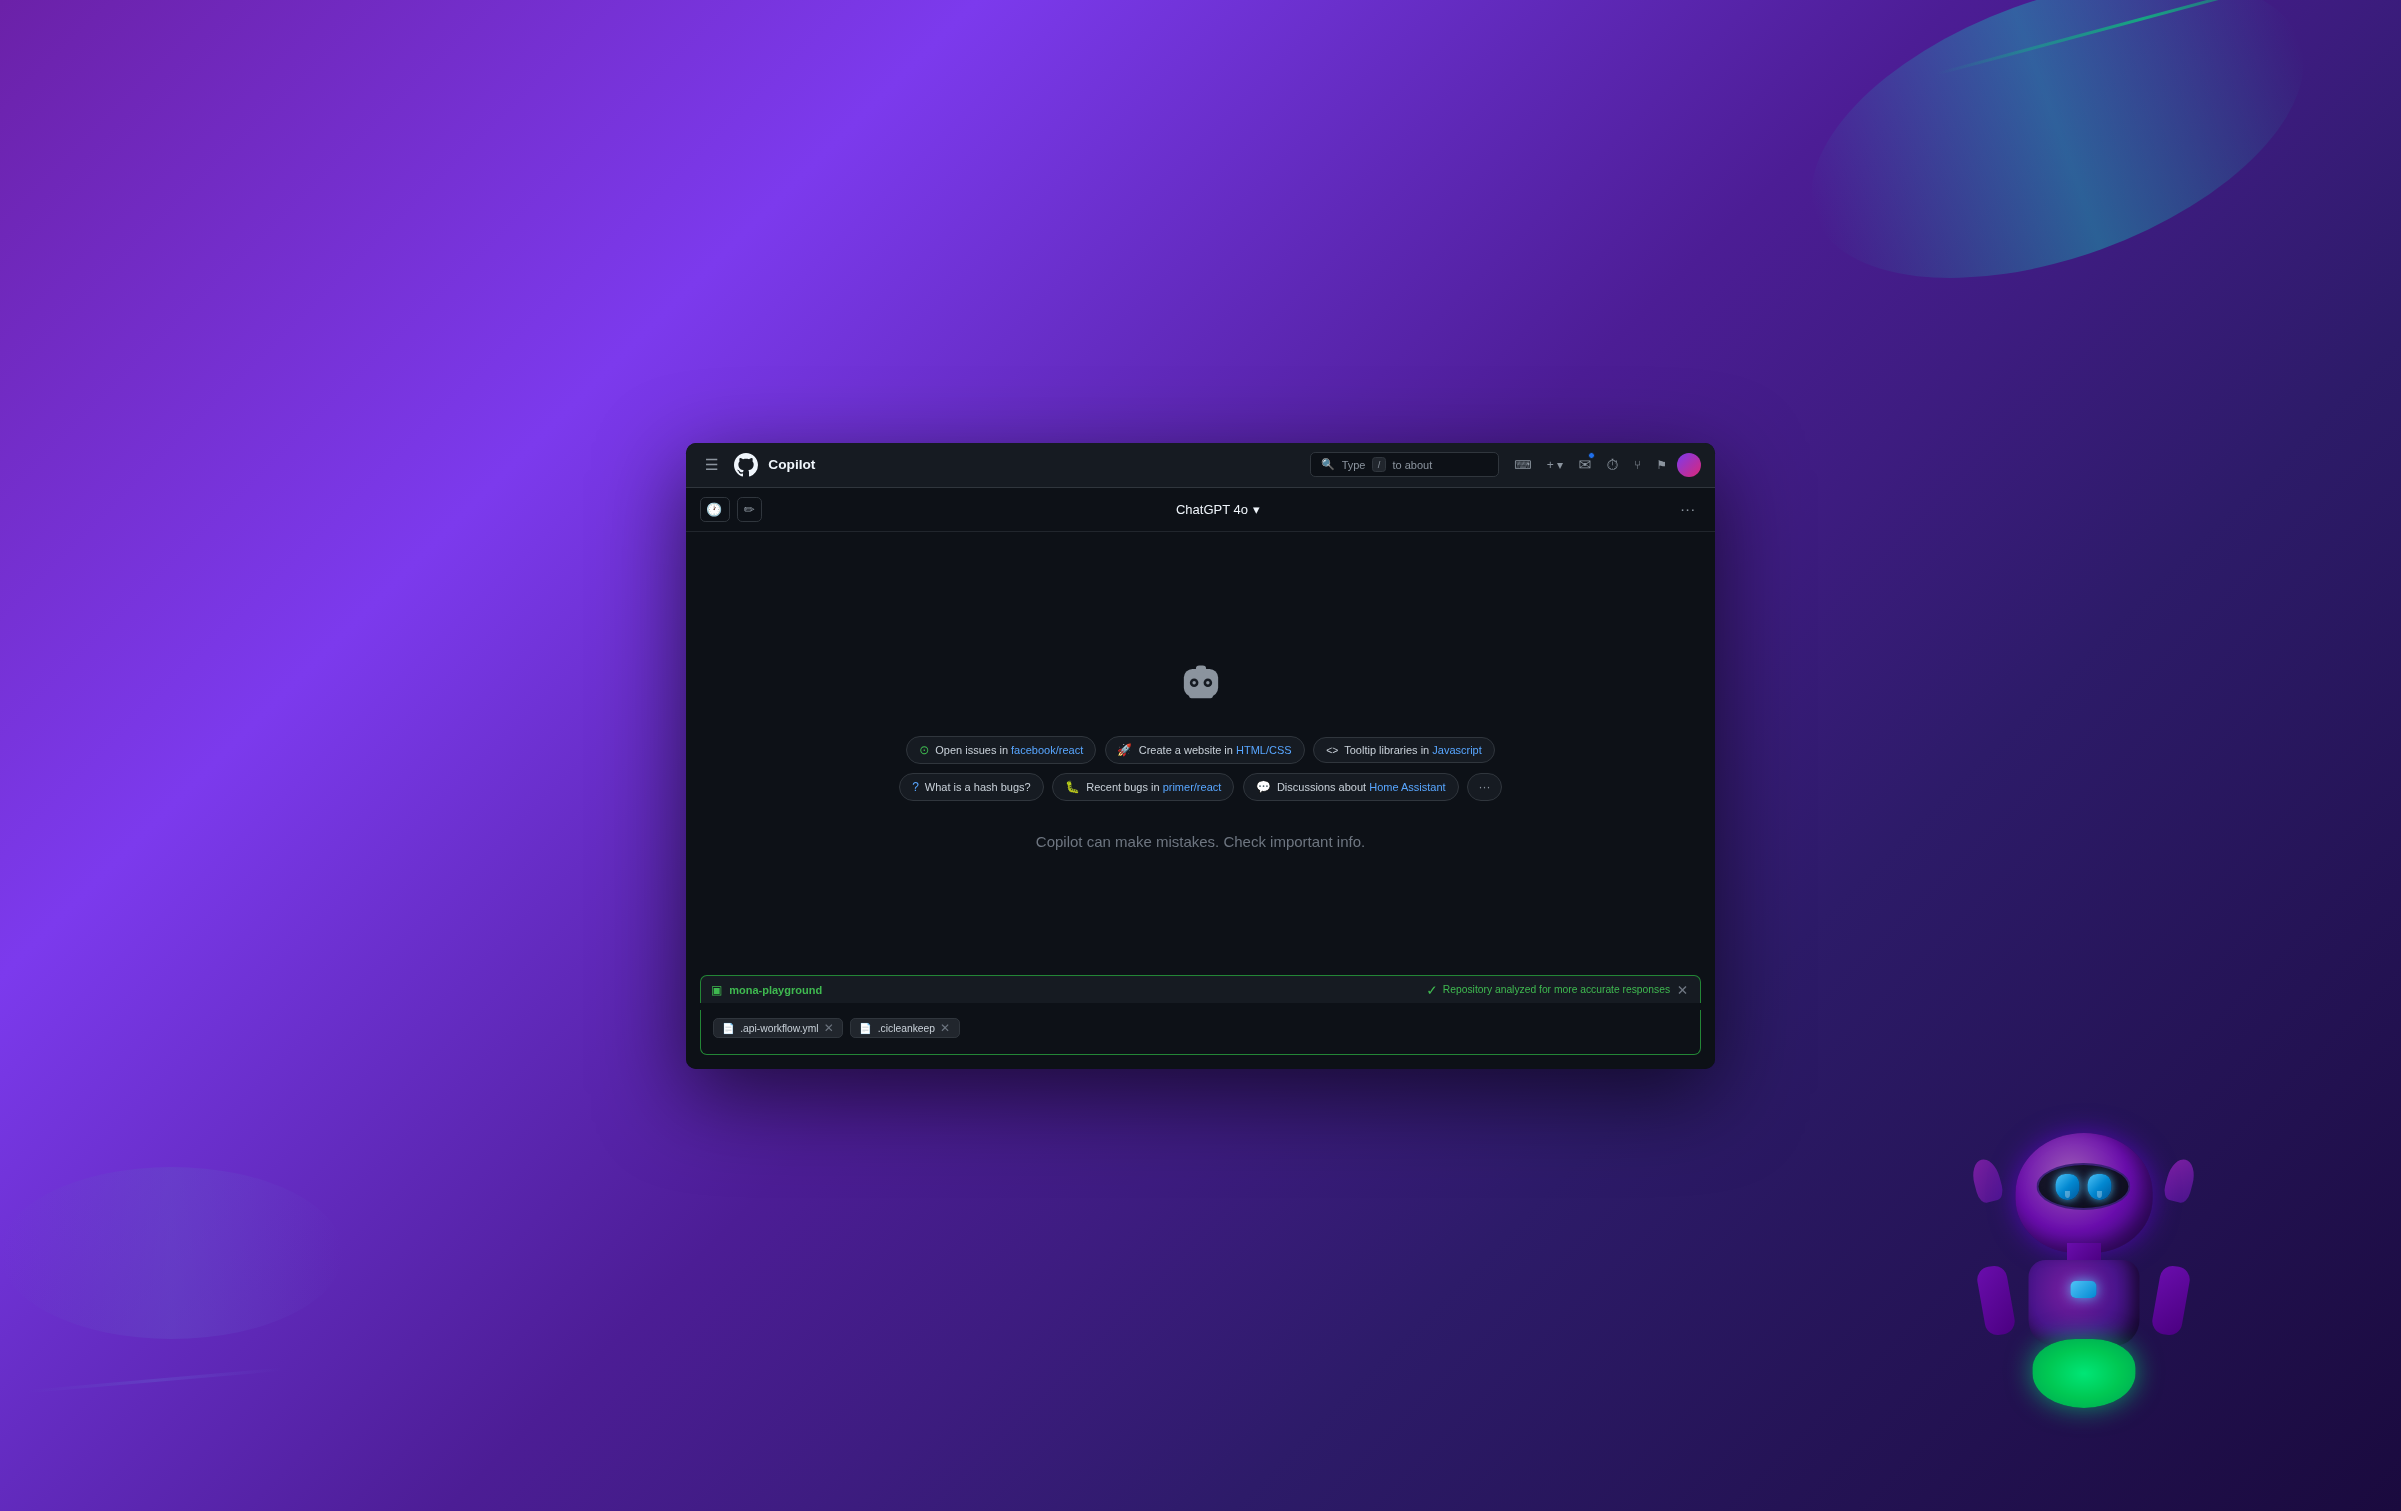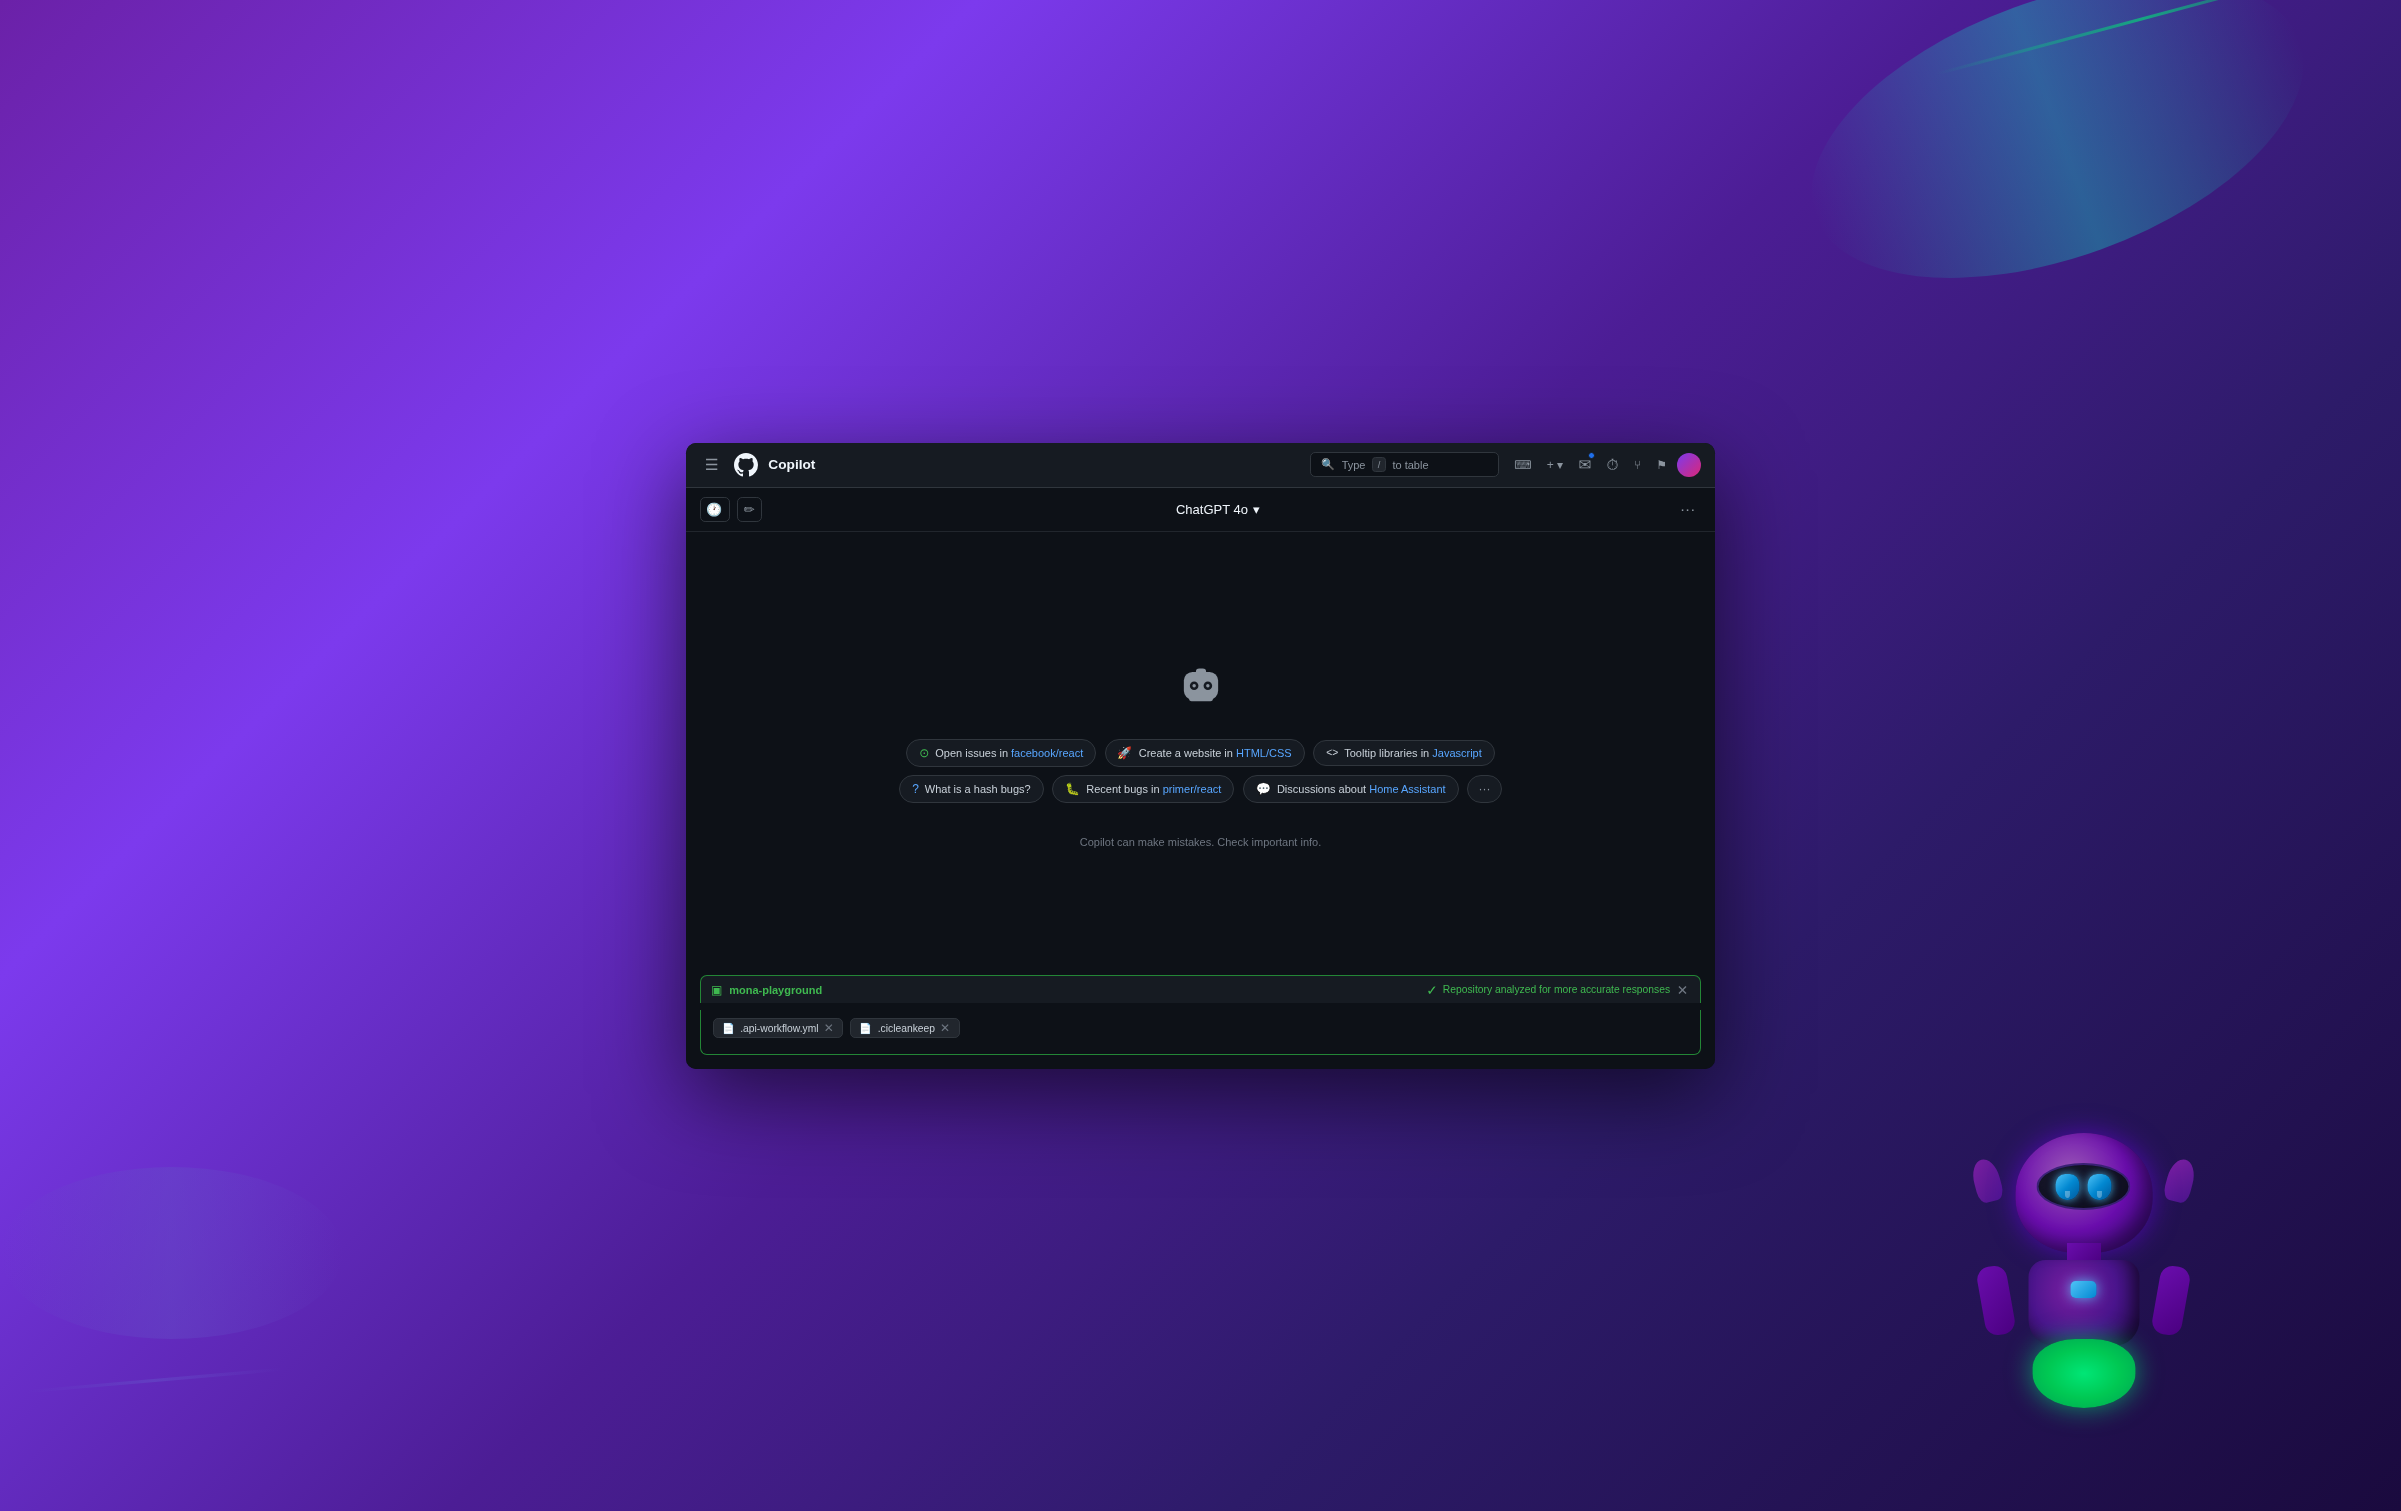--- a/index.html
+++ b/index.html
@@ -266,21 +266,21 @@
       border: 0.9px solid #30363d;
       border-radius: 17px;
       padding: 6px 10.3px;
       color: #8b949e;
       font-size: 12px;
       cursor: pointer;
     }
 
     .disclaimer {
       color: #6e7681;
-      font-size: 11px;
+      font-size: 15px;
       text-align: center;
       margin-top: 12px;
     }
 
     
     .input-area {
       padding: 0 13.7px 13.7px;
       display: flex;
       flex-direction: column;
       gap: 6.9px;
@@ -641,21 +641,21 @@
       </svg>
       <span class="nav-title">Copilot</span>
     </div>
 
     <div class="nav-spacer"></div>
 
     <div class="search-bar">
       <span style="font-size:11px">🔍</span>
       <span style="color:#8b949e;font-size:11px">Type</span>
       <span class="kbd">/</span>
-      <span style="color:#8b949e;font-size:11px">to table</span>
+      <span style="color:#8b949e;font-size:11px">to about</span>
     </div>
 
     <div class="nav-actions">
       <button class="nav-btn" style="font-size:12px">⌨</button>
       <button class="nav-btn" style="font-size:12px">+ ▾</button>
       <button class="nav-btn" style="position:relative">
         <span>✉</span>
         <span class="badge"></span>
       </button>
       <button class="nav-btn">⏱</button>

